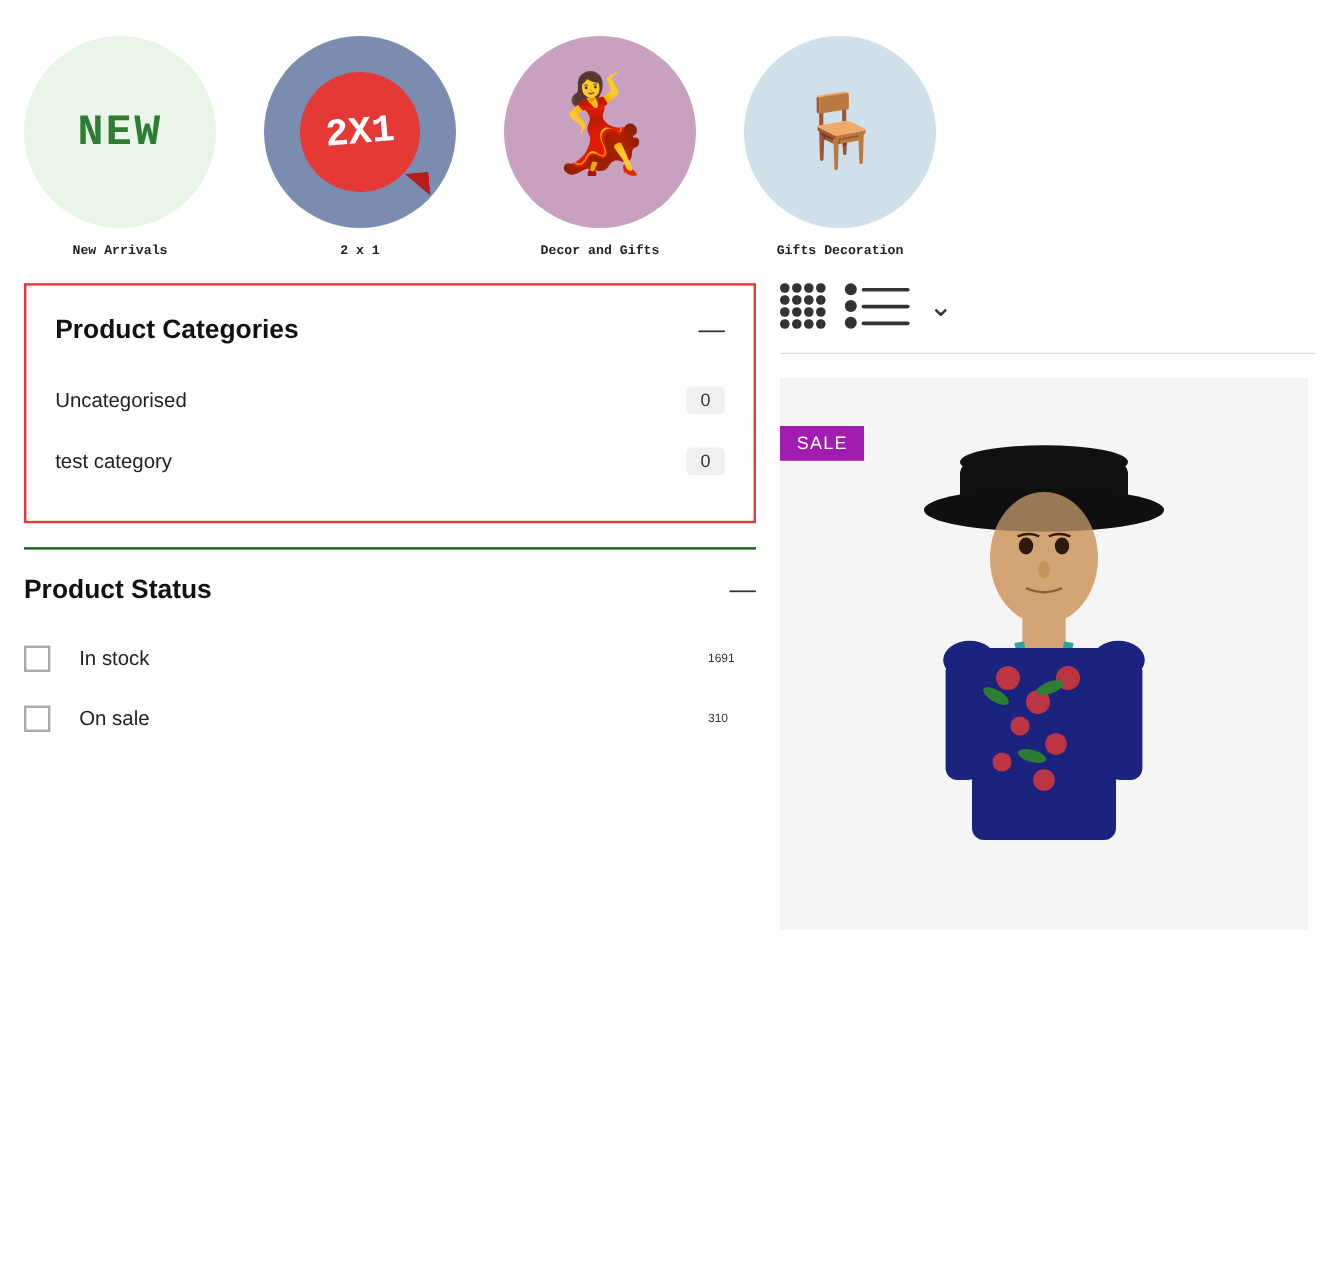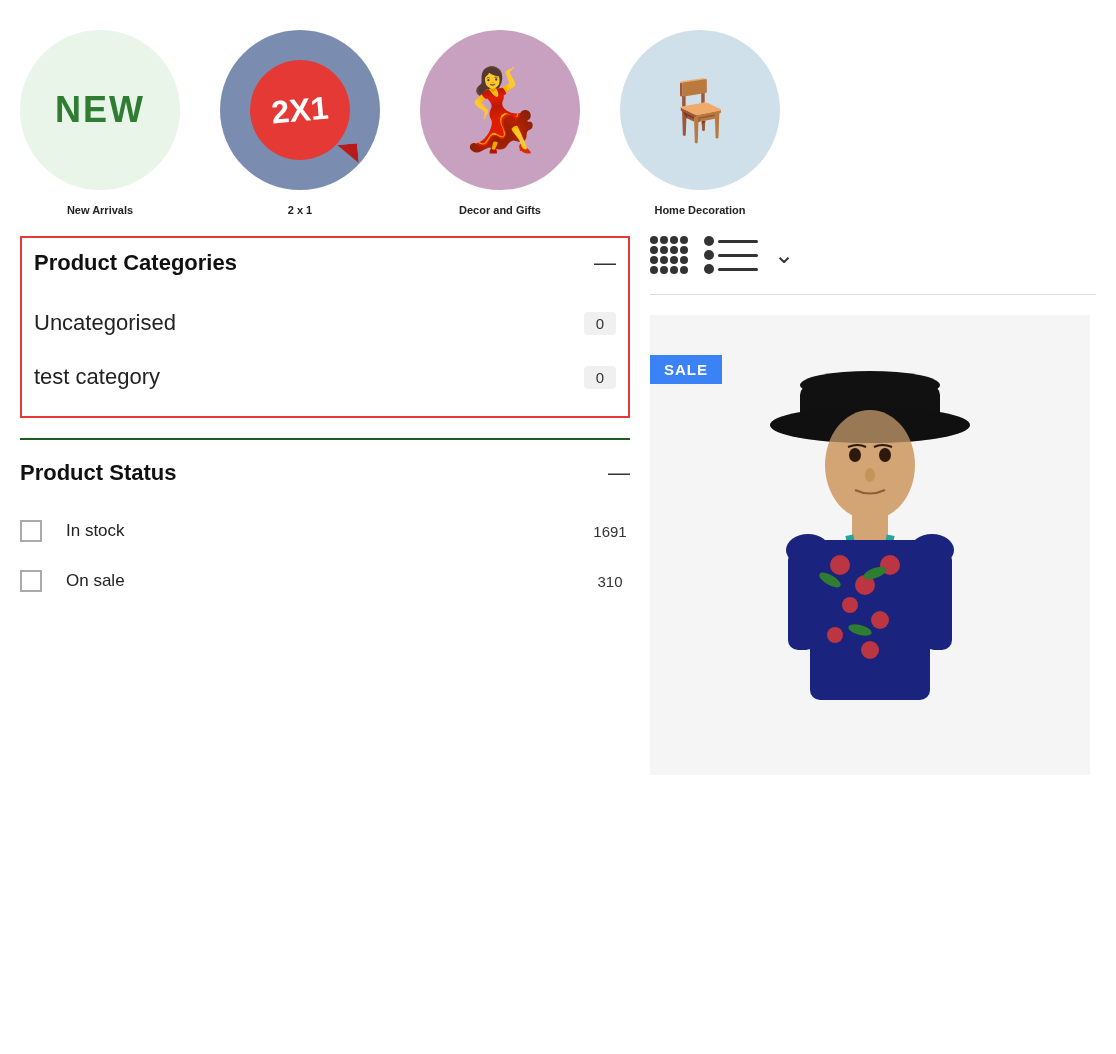--- a/index.html
+++ b/index.html
@@ -12,20 +12,21 @@
       align-items: flex-start;
       padding: 30px 20px 20px 20px;
       gap: 40px;
     }
     .category-circle-item {
       display: flex;
       flex-direction: column;
       align-items: center;
       gap: 14px;
       cursor: pointer;
+      font-family: Liberation Mono, monospace;
     }
     .circle-img {
       width: 160px;
       height: 160px;
       border-radius: 50%;
       overflow: hidden;
       display: flex;
       align-items: center;
       justify-content: center;
     }
@@ -103,21 +104,21 @@
 
     
     .sidebar {
       width: 610px;
       flex-shrink: 0;
     }
 
     
     .product-categories-box {
       border: 2px solid #e53935;
-      padding: 12px;
+      padding: 24px;
       margin-bottom: 0;
     }
     .section-header {
       display: flex;
       justify-content: space-between;
       align-items: center;
       margin-bottom: 20px;
     }
     .section-title {
       font-size: 22px;
@@ -135,21 +136,21 @@
     }
     .category-item {
       display: flex;
       justify-content: space-between;
       align-items: center;
       padding: 14px 0;
       border-bottom: none;
       cursor: pointer;
     }
     .category-name {
-      font-size: 22px;
+      font-size: 17px;
       color: #222;
       text-align: right;
     }
     .category-count {
       background: #f0f0f0;
       border-radius: 4px;
       padding: 3px 10px;
       font-size: 15px;
       color: #333;
       min-width: 32px;
@@ -185,24 +186,24 @@
       background: #fff;
       flex-shrink: 0;
       cursor: pointer;
     }
     .status-name {
       font-size: 17px;
       color: #222;
       flex: 1;
     }
     .status-count {
-      font-size: 15px;
+      font-size: 10px;
       color: #333;
       min-width: 40px;
-      text-align: center;
+      text-align: left;
     }
     .status-count-badge {
       background: #f0f0f0;
       border-radius: 4px;
       padding: 3px 10px;
       font-size: 15px;
       color: #333;
       min-width: 32px;
       text-align: center;
     }
@@ -267,24 +268,24 @@
     
     .product-card {
       position: relative;
       width: 100%;
       max-width: 440px;
     }
     .sale-badge {
       position: absolute;
       top: 40px;
       left: 0;
-      background: #3b82f6;
+      background: #a21caf;
       color: #fff;
       font-size: 15px;
-      font-weight: bold;
+      font-weight: normal;
       padding: 6px 14px;
       z-index: 2;
       letter-spacing: 1px;
     }
     .product-image-area {
       width: 100%;
       height: 460px;
       background: #f5f5f5;
       display: flex;
       align-items: center;
@@ -319,21 +320,21 @@
     <div class="circle-img circle-decor">
       <span class="doll-figure">💃</span>
     </div>
     <span class="category-label">Decor and Gifts</span>
   </div>
 
   <div class="category-circle-item">
     <div class="circle-img circle-home">
       <span class="home-deco-img">🪑</span>
     </div>
-    <span class="category-label">Home Decoration</span>
+    <span class="category-label">Gifts Decoration</span>
   </div>
 
 </div>
 
 <div class="main-layout">
 
   <div class="sidebar">
 
     <div class="product-categories-box">
       <div class="section-header">

